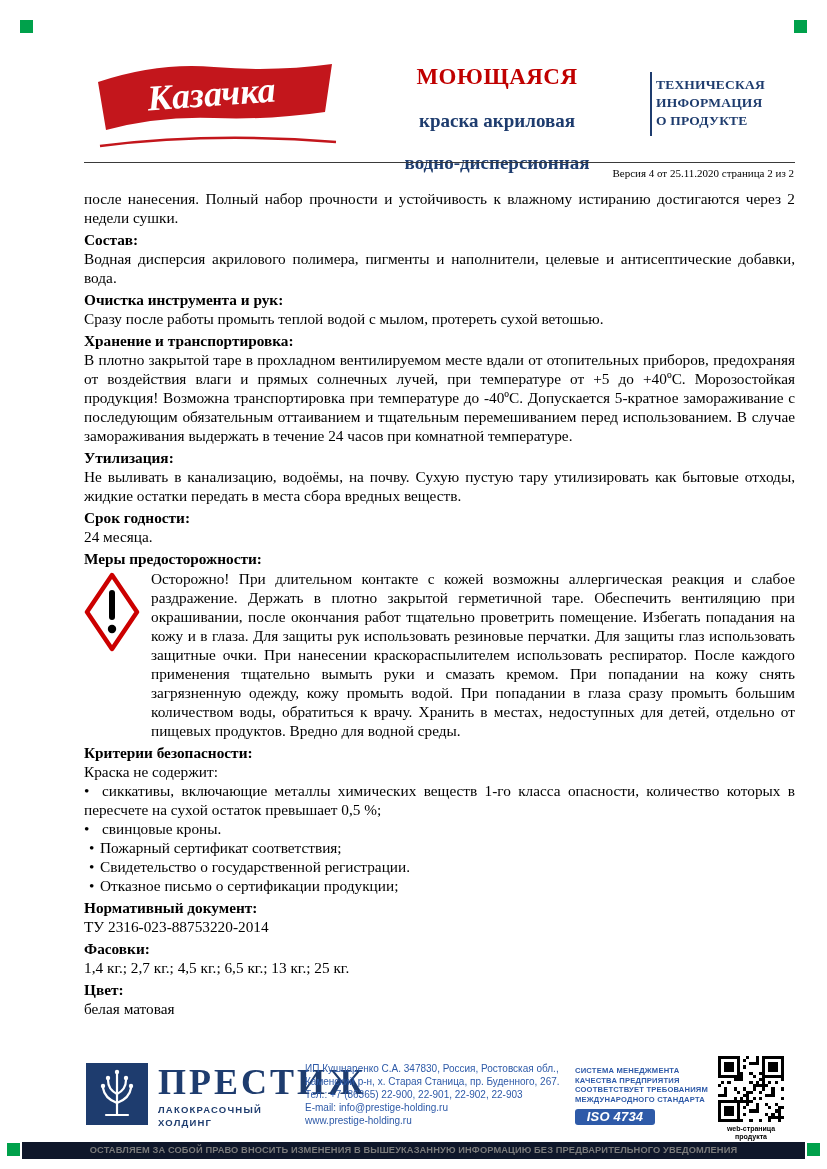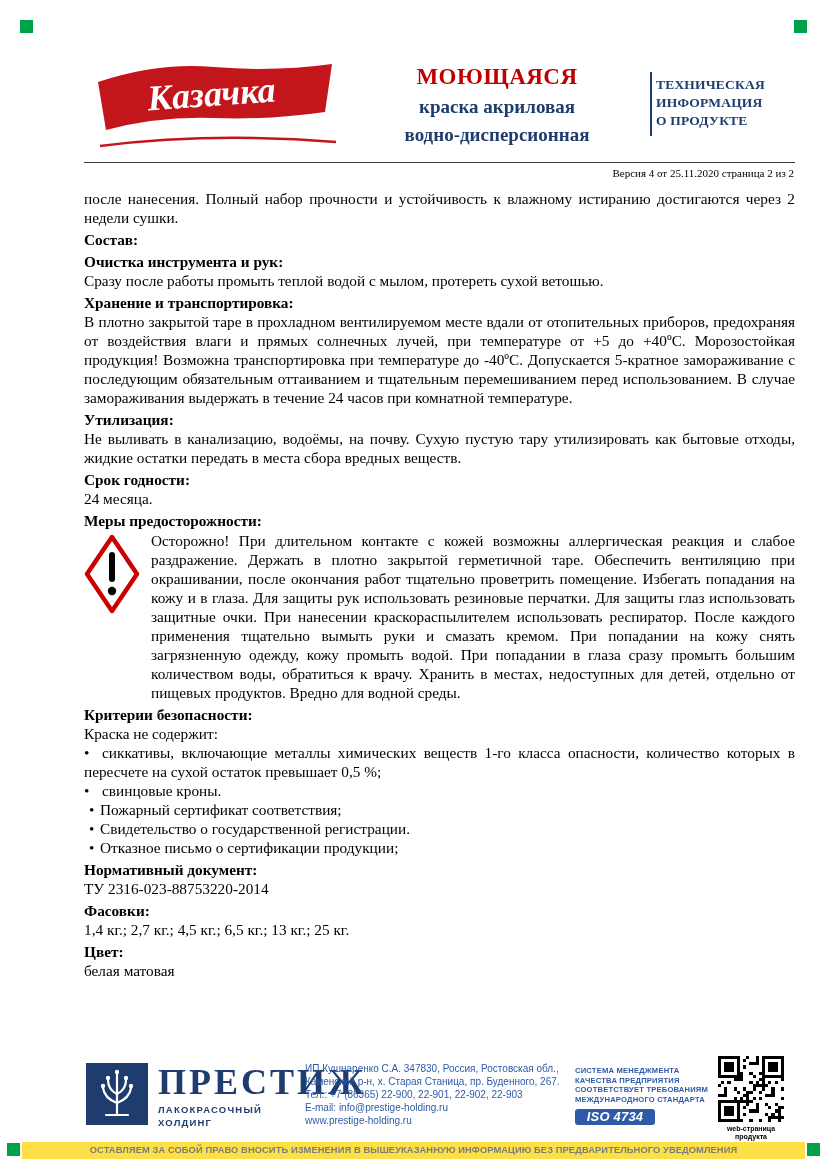--- a/index.html
+++ b/index.html
@@ -13,21 +13,21 @@
   .corner { position:absolute; width:13px; height:13px; background:#00a14b; }
   .corner.tl { left:20px; top:20px; }
   .corner.tr { left:794px; top:20px; }
   .corner.bl { left:7px; top:1143px; }
   .corner.br { left:807px; top:1143px; }
 
   
   .logo { position:absolute; left:88px; top:58px; width:252px; height:98px; }
   .title-block { position:absolute; left:358px; top:64px; width:278px; text-align:center; }
   .title-block .t1 { color:#c00000; font-weight:bold; font-size:23px; letter-spacing:0.5px; }
-  .title-block .t2, .title-block .t3 { color:#1e3c6e; font-weight:bold; font-size:19px; margin-top:6px; }
+  .title-block .t2, .title-block .t3 { color:#1e3c6e; font-weight:bold; font-size:19px; margin-top:20px; }
   .vsep { position:absolute; left:650px; top:72px; width:2px; height:64px; background:#1e3c6e; }
   .doctype { position:absolute; left:656px; top:76px; color:#1e3c6e; font-weight:bold; font-size:13.5px; line-height:18px; letter-spacing:0.2px; }
   .hr { position:absolute; left:84px; top:162px; width:711px; border-top:1px solid #3a3a3a; }
   .version { position:absolute; right:33px; top:167px; font-size:11px; color:#000; }
 
   
   .content { position:absolute; left:84px; top:189px; width:711px; font-size:15.3px; line-height:19px; text-align:justify; }
   .content h3 { font-size:15.3px; font-weight:bold; margin-top:3px; text-align:left; }
   .content p { margin:0; }
   .safety { display:flex; gap:11px; margin-top:1px; }
@@ -42,21 +42,21 @@
   .brand { position:absolute; left:158px; top:1062px; color:#1e3c6e; }
   .brand .big { font-size:36px; font-weight:bold; letter-spacing:3px; line-height:40px; }
   .brand .sub { font-family:"Liberation Sans", sans-serif; font-size:9.5px; font-weight:bold; letter-spacing:1.2px; line-height:11px; margin-top:2px; }
   .contact { position:absolute; left:305px; top:1062px; font-family:"Liberation Sans", sans-serif; font-size:10px; line-height:13px; color:#2e5aa8; }
   .contact .link { text-decoration:none; color:#2e5aa8; }
   .iso { position:absolute; left:575px; top:1066px; font-family:"Liberation Sans", sans-serif; font-size:7.6px; font-weight:bold; line-height:9.6px; color:#2e5aa8; letter-spacing:0.2px; }
   .iso-badge { margin-top:5px; width:80px; background:#2e5aa8; color:#fff; text-align:center; font-size:13px; font-weight:bold; font-style:italic; padding:3px 0; border-radius:3px; }
   .qr { position:absolute; left:718px; top:1056px; width:66px; height:66px; }
   .qr i { position:absolute; background:#000; }
   .qr-label { position:absolute; left:712px; top:1125px; width:78px; text-align:center; font-family:"Liberation Sans", sans-serif; font-size:7px; font-weight:bold; line-height:8px; color:#000; }
-  .bottom-bar { position:absolute; left:22px; top:1142px; width:783px; height:17px; background:#fde047;
+  .bottom-bar { position:absolute; left:22px; top:1142px; width:783px; height:17px; background:#0f172a;
     font-family:"Liberation Sans", sans-serif; font-size:9.3px; font-weight:bold; color:#7b7b7b;
     text-align:center; line-height:17px; letter-spacing:0.1px; }
 </style>
 </head>
 <body>
 
 <div class="page">
 
   <div class="corner tl"></div>
   <div class="corner tr"></div>
@@ -84,20 +84,21 @@
   </div>
 
   <div class="hr"></div>
   <div class="version">Версия 4 от 25.11.2020 страница 2 из 2</div>
 
   <div class="content">
 
     <p>после нанесения. Полный набор прочности и устойчивость к влажному истиранию достигаются через 2 недели сушки.</p>
 
     <h3>Состав:</h3>
+    <p>Водная дисперсия акрилового полимера, пигменты и наполнители, целевые и антисептические добавки, вода.</p>
 
     <h3>Очистка инструмента и рук:</h3>
     <p>Сразу после работы промыть теплой водой с мылом, протереть сухой ветошью.</p>
 
     <h3>Хранение и транспортировка:</h3>
     <p>В плотно закрытой таре в прохладном вентилируемом месте вдали от отопительных приборов, предохраняя от воздействия влаги и прямых солнечных лучей, при температуре от +5 до +40ºС. Морозостойкая продукция! Возможна транспортировка при температуре до -40ºС. Допускается 5-кратное замораживание с последующим обязательным оттаиванием и тщательным перемешиванием перед использованием. В случае замораживания выдержать в течение 24 часов при комнатной температуре.</p>
 
     <h3>Утилизация:</h3>
     <p>Не выливать в канализацию, водоёмы, на почву. Сухую пустую тару утилизировать как бытовые отходы, жидкие остатки передать в места сбора вредных веществ.</p>
 

